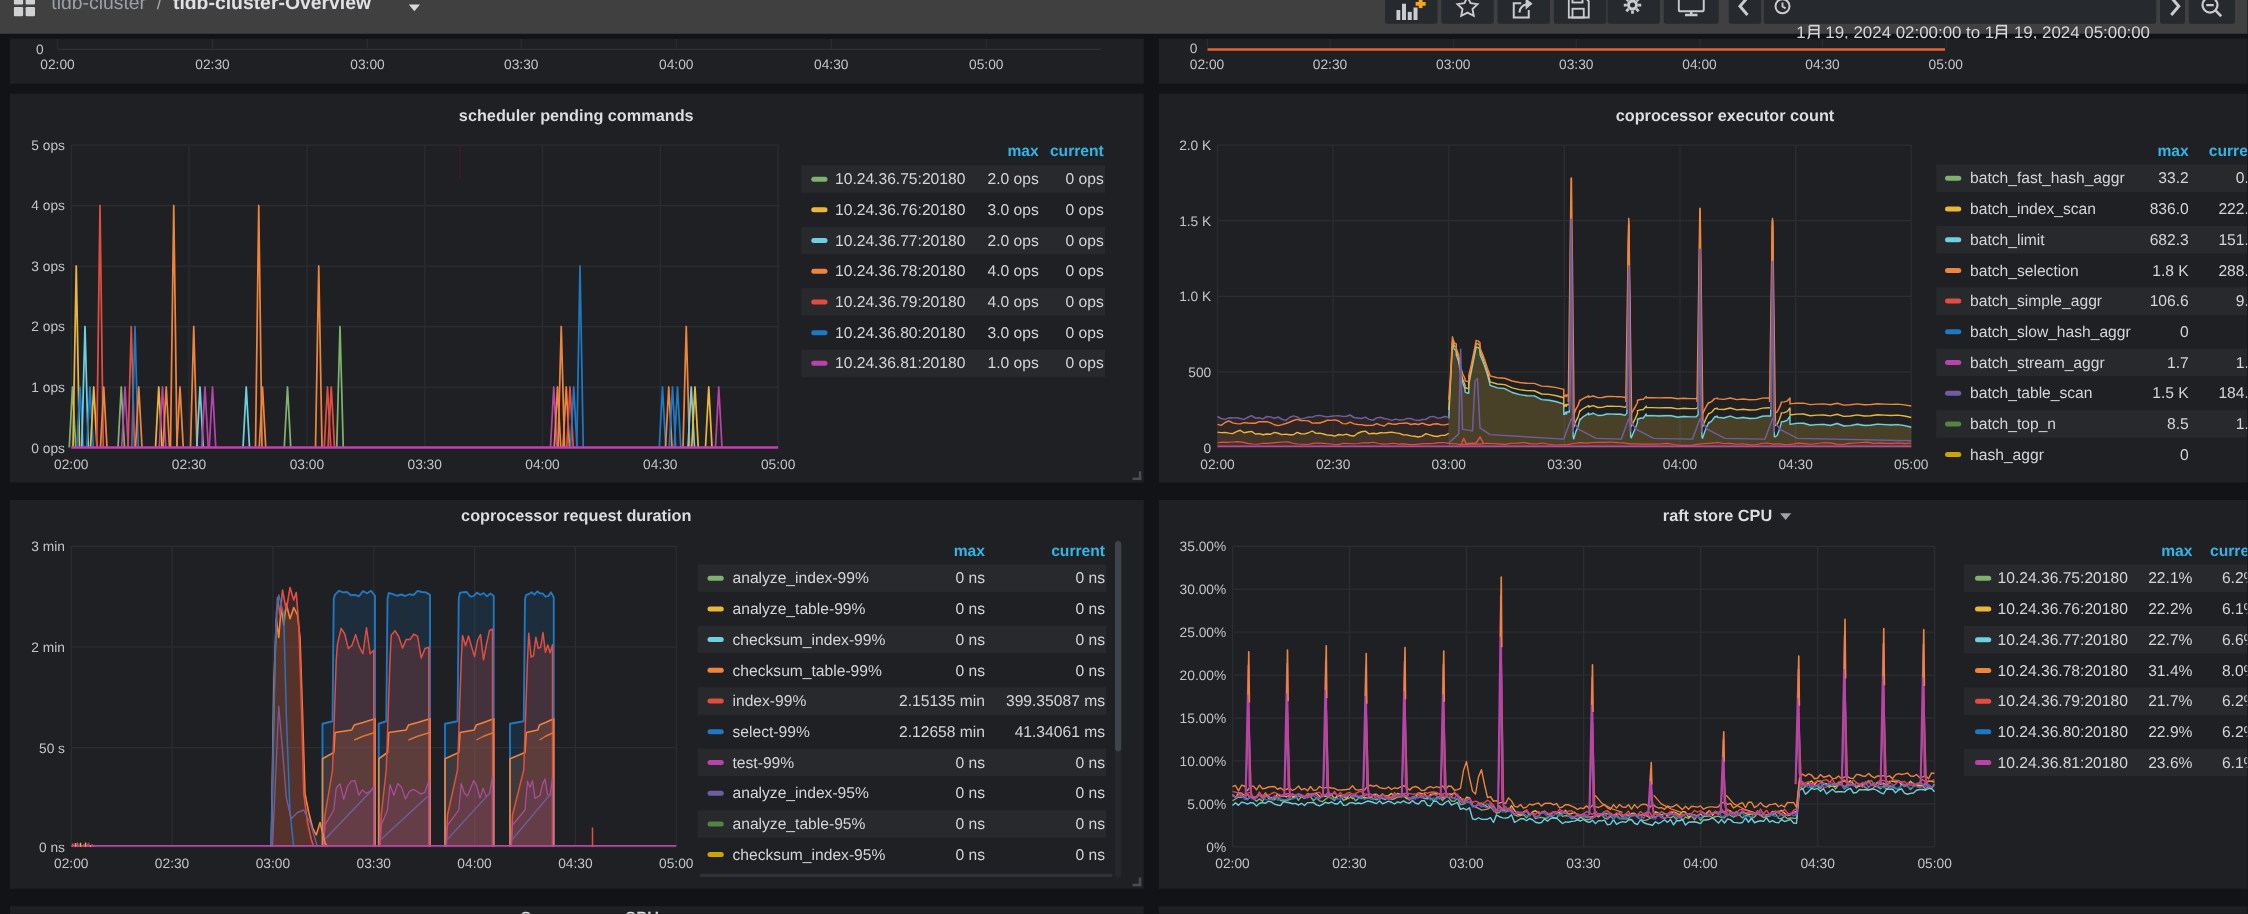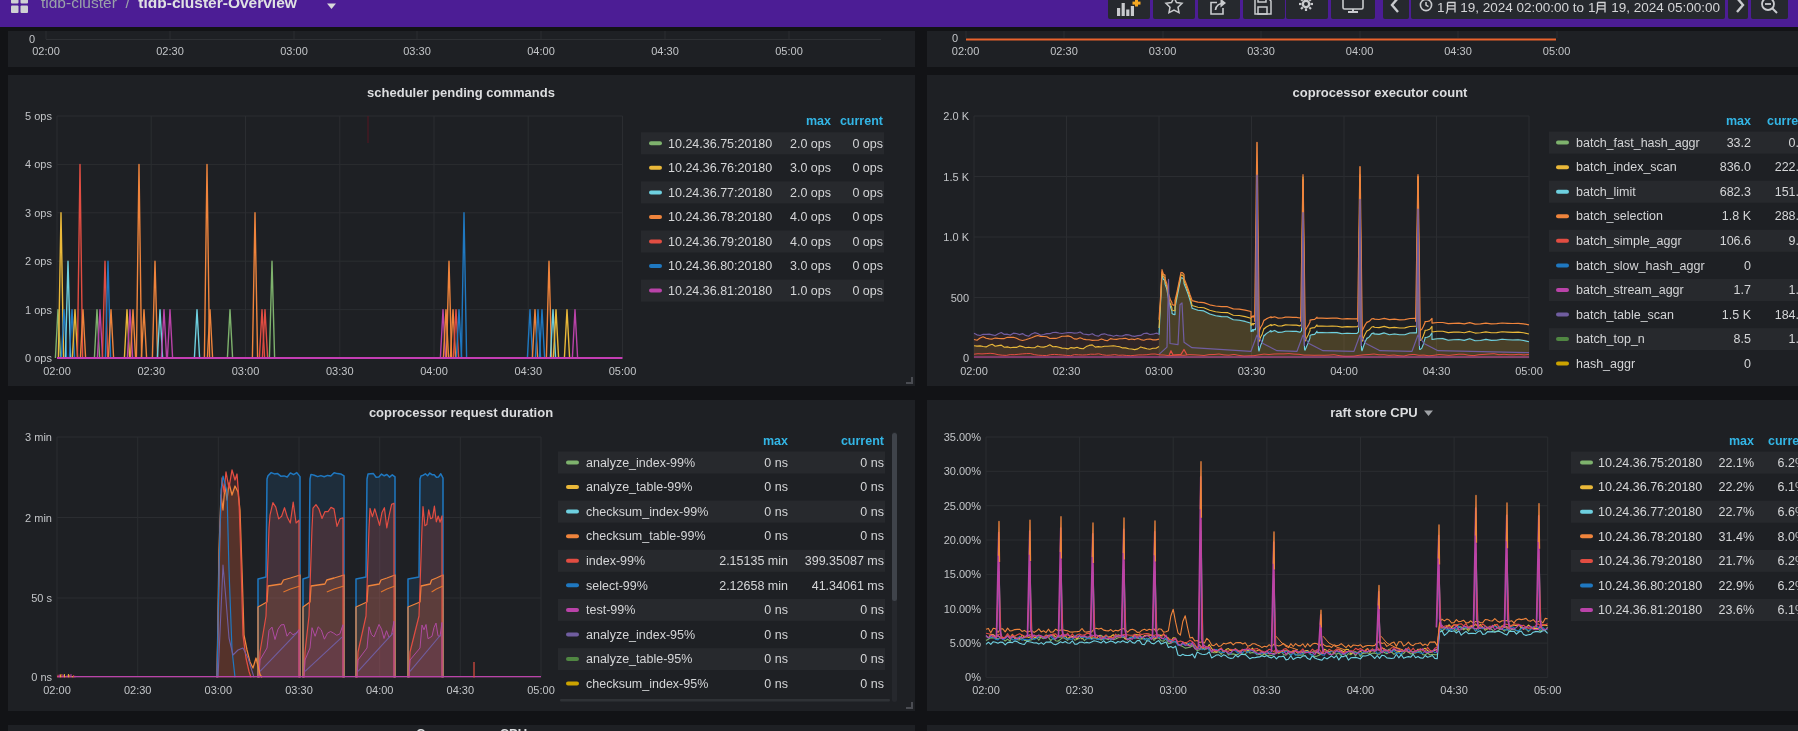--- a/index.html
+++ b/index.html
@@ -1,16 +1,16 @@
 <!DOCTYPE html>
 <html><head><meta charset="utf-8"><style>
 *{margin:0;padding:0;box-sizing:border-box}
 html,body{width:1798px;height:731px;background:#121316;overflow:hidden;
  font-family:"Liberation Sans",sans-serif}
-#nav{position:absolute;left:0;top:0;width:1798px;height:27px;background:#4c1d95}
+#nav{position:absolute;left:0;top:0;width:1798px;height:27px;background:#404040}
 .panel{position:absolute;background:#1e2024;overflow:hidden}
 .rc{position:absolute;right:2px;bottom:2px;width:7px;height:7px;
  border-right:2px solid #55585e;border-bottom:2px solid #55585e;opacity:.8}
 .btn{position:absolute;top:-10px;height:29px;background:#26292e;border-radius:2px}
 .crumb{position:absolute;top:-5px;left:41px;font-size:15.5px;line-height:1;color:#9aa1a9;white-space:nowrap}
 .crumb b{color:#e0e1e3;font-weight:700}
 </style></head><body>
 <div id="nav">
  <svg width="40" height="16" style="position:absolute;left:11px;top:0">
   <rect x="0" y="-4" width="7.5" height="7.5" rx="1" fill="#cfd1d3"></rect>
@@ -76,21 +76,21 @@
    <path d="M7 2 v3.2 l2.5 1.5" fill="none" stroke="#c9cbce" stroke-width="1.5"></path>
  </svg>
  <svg width="14" height="17" style="position:absolute;left:1733px;top:0">
    <path d="M4 -2 L10 5 L4 12" fill="none" stroke="#c9cbce" stroke-width="2.4"></path>
  </svg>
  <svg width="20" height="17" style="position:absolute;left:1760px;top:0">
    <circle cx="8" cy="4" r="6" fill="none" stroke="#c9cbce" stroke-width="1.8"></circle>
    <line x1="5" y1="4" x2="11" y2="4" stroke="#c9cbce" stroke-width="1.8"></line>
    <line x1="12.5" y1="8.5" x2="17" y2="13" stroke="#c9cbce" stroke-width="2"></line>
  </svg>
-<div style="position:absolute;left:1437px;top:0;height:17px;font-size:13.5px;color:#d4d5d7;white-space:nowrap;line-height:15px">1<svg width="12" height="13" style="vertical-align:-2px" viewBox="0 0 12 13">
+<div style="position:absolute;left:1437px;top:18px;height:17px;font-size:13.5px;color:#d4d5d7;white-space:nowrap;line-height:15px">1<svg width="12" height="13" style="vertical-align:-2px" viewBox="0 0 12 13">
         <g stroke="#d4d5d7" stroke-width="1.3" fill="none">
           <path d="M2.5 1.5 h7.5 v10"></path>
           <path d="M2.5 1.5 v7 c0 2 -.5 3 -1.5 4"></path>
           <line x1="2.7" y1="4.8" x2="9.8" y2="4.8"></line>
           <line x1="2.7" y1="8" x2="9.8" y2="8"></line>
         </g>
       </svg> 19, 2024 02:00:00 to 1<svg width="12" height="13" style="vertical-align:-2px" viewBox="0 0 12 13">
         <g stroke="#d4d5d7" stroke-width="1.3" fill="none">
           <path d="M2.5 1.5 h7.5 v10"></path>
           <path d="M2.5 1.5 v7 c0 2 -.5 3 -1.5 4"></path>

